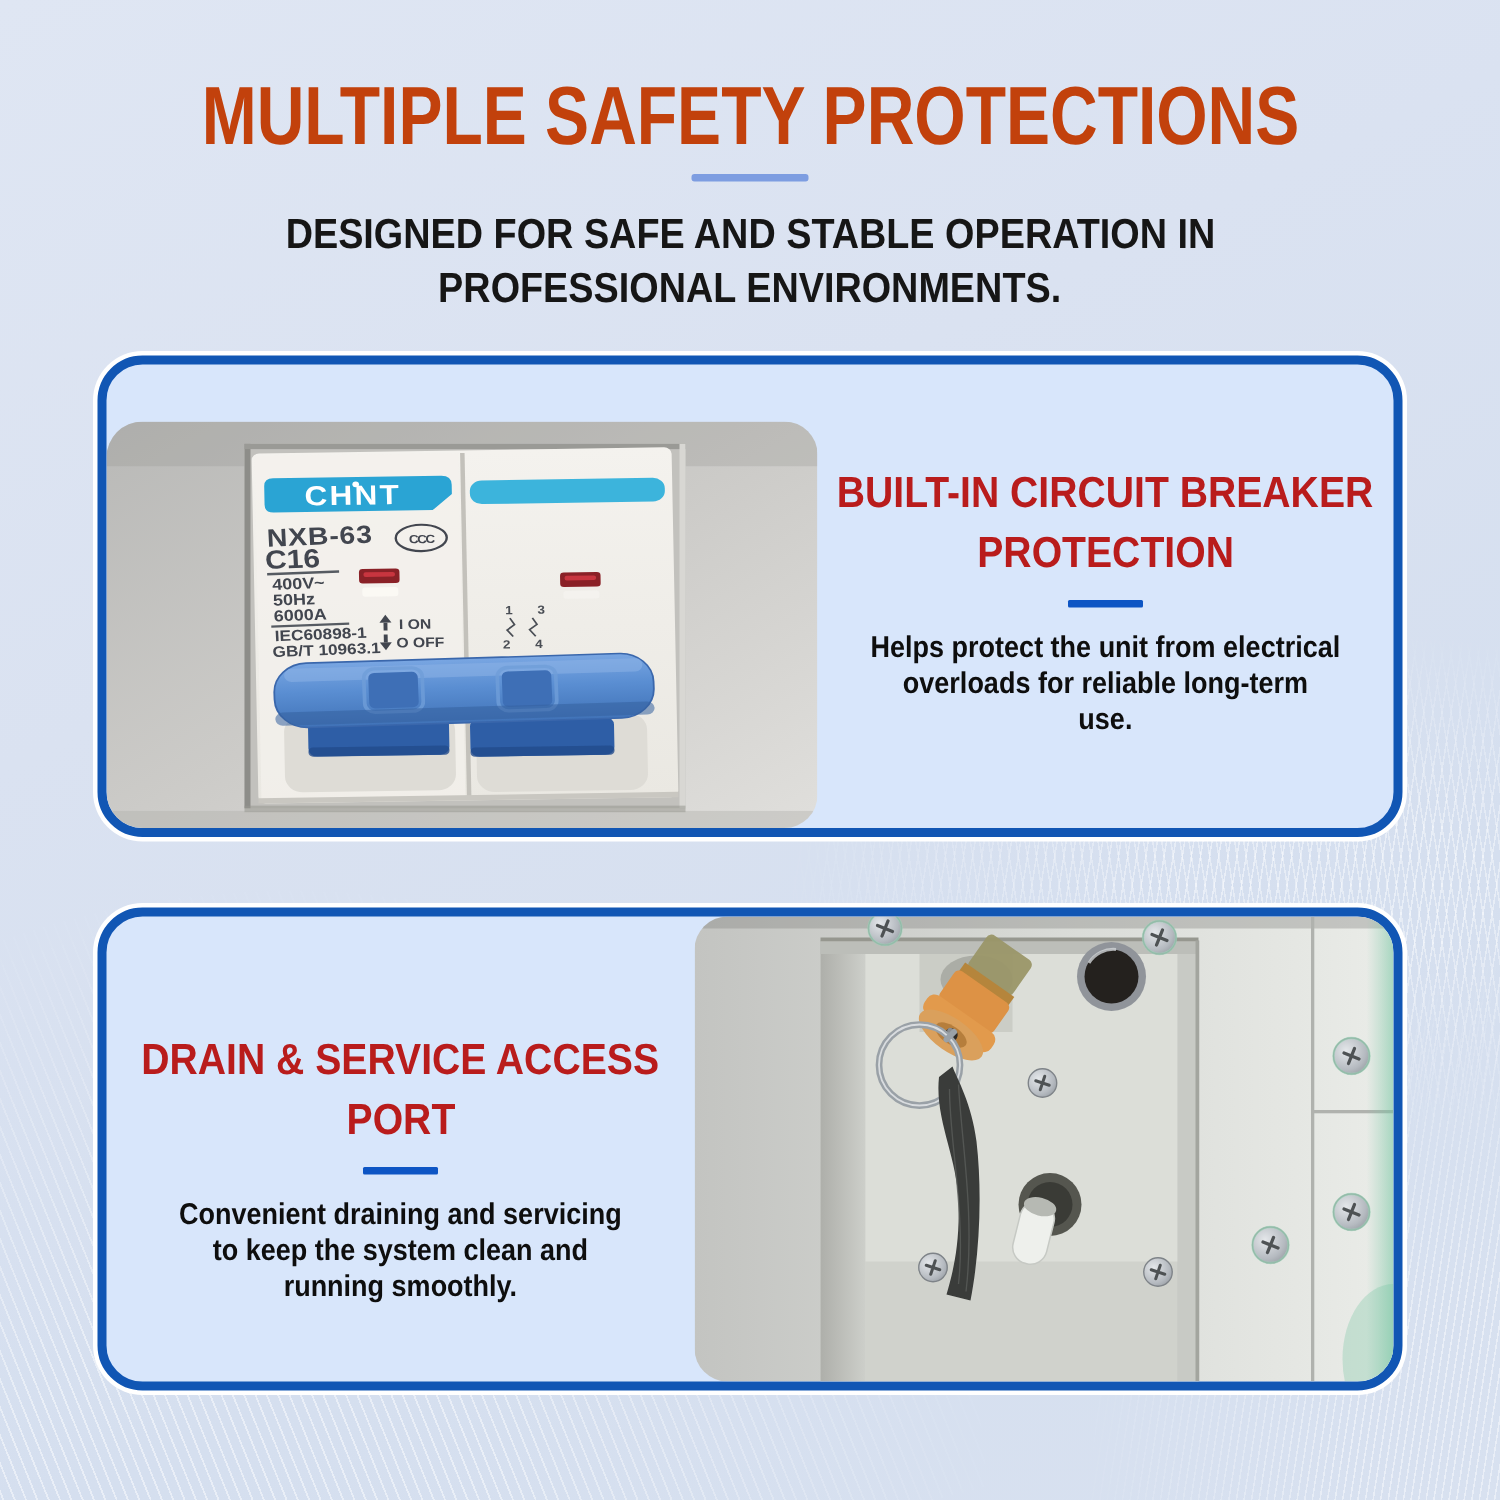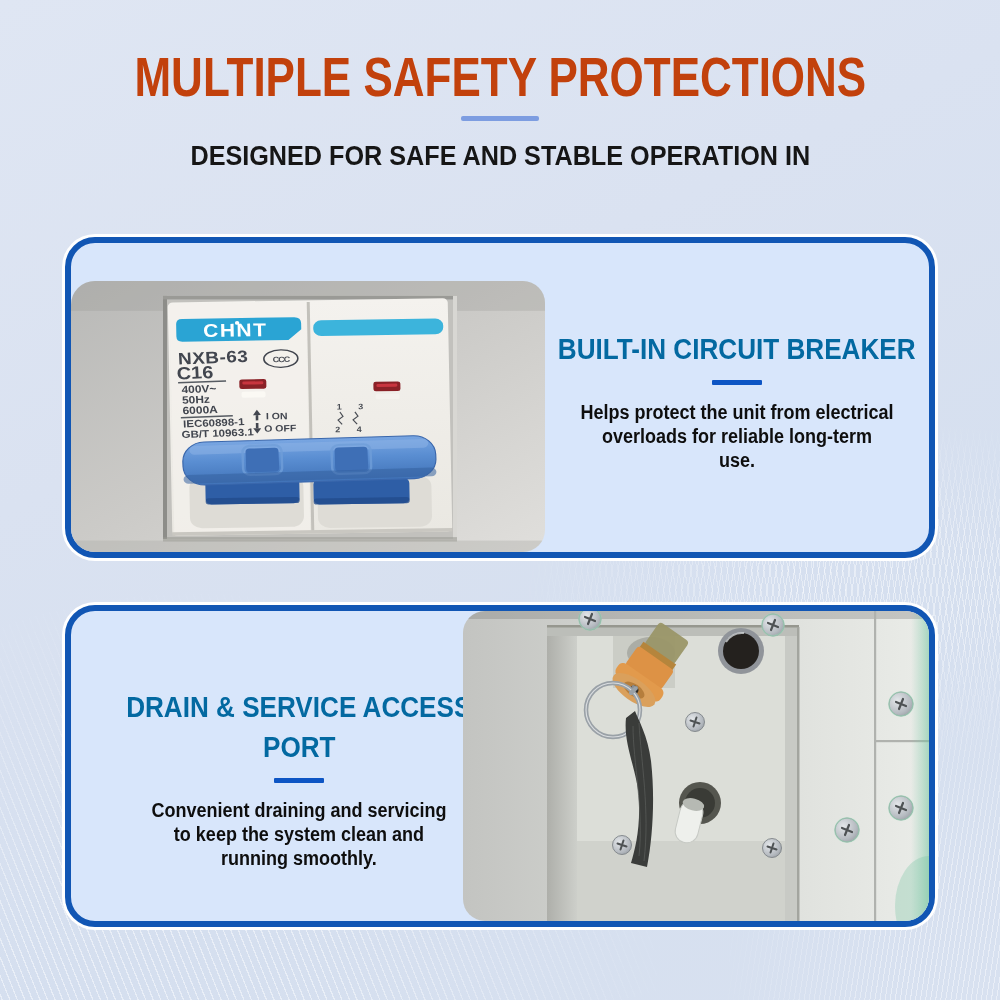--- a/index.html
+++ b/index.html
@@ -58,22 +58,22 @@
   .card-bottom{top:605px;height:310px;}
   .photo{position:absolute;top:0;bottom:0;overflow:hidden;}
   .photo-breaker{left:0;width:474px;border-radius:24px 22px 22px 24px;margin-top:38px;}
   .photo-drain{right:0;width:466px;border-radius:22px 24px 24px 22px;}
   .photo svg{display:block;width:100%;height:100%;}
   .card-text{
     position:absolute;top:0;bottom:0;display:flex;flex-direction:column;
     justify-content:center;align-items:center;text-align:center;
   }
   .card-text-right{left:474px;right:0;padding-top:6px;}
-  .card-text-left{left:0;width:392px;padding-top:24px;padding-left:32px;}
-  .card-heading{font-size:29px;font-weight:700;color:#0369a1;line-height:40px;}
+  .card-text-left{left:0;width:392px;padding-top:24px;}
+  .card-heading{font-size:29px;font-weight:700;color:#b91c1c;line-height:40px;}
   .card-heading .line{display:block;}
   .card-heading .squeeze{display:inline-block;transform:scaleX(.9);transform-origin:center;white-space:nowrap;}
   .h-underline{width:50px;height:5px;background:#0d55c4;margin:11px auto 15px;border-radius:1px;}
   .card-body{
     font-size:20px;font-weight:700;color:#0e0e0e;line-height:24px;
     transform:scaleX(.9);transform-origin:center;white-space:nowrap;
   }
   svg text{font-family:"Liberation Sans",sans-serif;}
 </style>
 </head>
@@ -82,20 +82,21 @@
 <div class="deco deco-bl"></div>
 <div class="deco deco-mr"></div>
 <div class="deco deco-br"></div>
 
 <div class="page-title">
   <span class="squeeze">MULTIPLE SAFETY PROTECTIONS</span>
 </div>
 <div class="title-underline"></div>
 <div class="page-subtitle">
   <span class="line"><span class="squeeze">DESIGNED FOR SAFE AND STABLE OPERATION IN</span></span>
+  <span class="line"><span class="squeeze">PROFESSIONAL ENVIRONMENTS.</span></span>
 </div>
 
 <div class="card card-top">
   <div class="photo photo-breaker">
     <svg viewBox="0 0 474 309" preserveAspectRatio="none">
       <defs>
         <linearGradient id="panelG" x1="0" y1="0" x2="1" y2="1">
           <stop offset="0" stop-color="#b9b9b7"></stop>
             <stop offset="0.5" stop-color="#cccbc8"></stop>
             <stop offset="1" stop-color="#e0dfdc"></stop>
@@ -189,20 +190,21 @@
           <rect x="111" y="217" width="253" height="10" rx="5" fill="#35619f" opacity="0.55"></rect>
         </g>
         <rect x="99" y="284" width="280" height="4" fill="#c9c7c1"></rect>
       </g>
       <rect x="92" y="292" width="294" height="5" fill="#97978f" opacity="0.55"></rect>
     </svg>
   </div>
   <div class="card-text card-text-right">
     <div class="card-heading">
       <span class="line"><span class="squeeze">BUILT-IN CIRCUIT BREAKER</span></span>
+      <span class="line"><span class="squeeze">PROTECTION</span></span>
     </div>
     <div class="h-underline"></div>
     <div class="card-body">
       <div>Helps protect the unit from electrical</div>
       <div>overloads for reliable long-term</div>
       <div>use.</div>
     </div>
   </div>
 </div>
 

